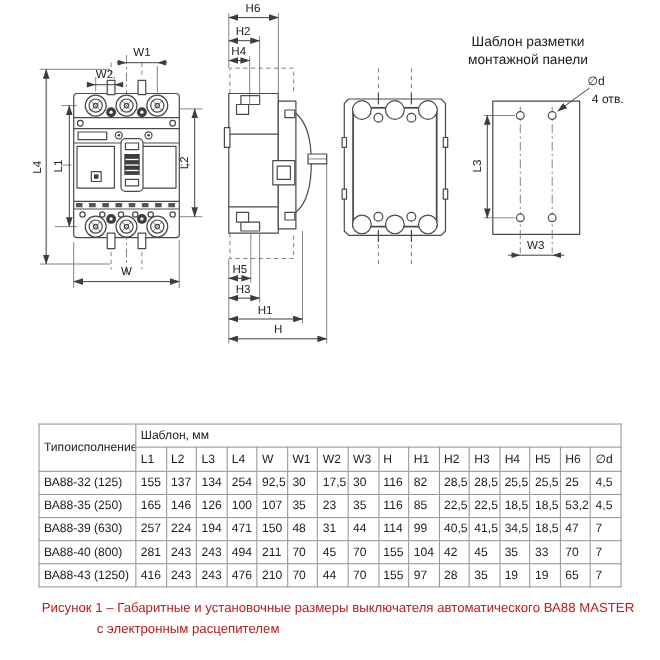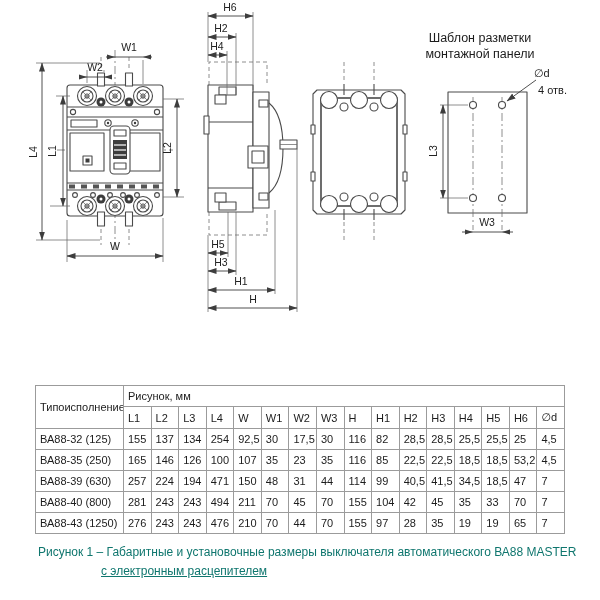--- a/index.html
+++ b/index.html
@@ -14,22 +14,22 @@
   .thin{stroke:#6a6a6a;fill:none;stroke-width:.75;}
   .dim{stroke:#3d3d3d;fill:none;stroke-width:.9;}
   .dd{stroke-dasharray:8 3 2 3;}
   .dash{stroke-dasharray:4 3;}
   .dark{fill:#3d3d3d;stroke:none;}
   .arr{fill:#3d3d3d;stroke:none;}
   .tbl{position:absolute;left:35px;top:385px;width:530px;border-collapse:collapse;
        table-layout:fixed;font-size:11px;color:#1c1c1c;}
   .tbl th,.tbl td{border:1px solid #9b9b9b;padding:4px 0 4px 4px;text-align:left;
        font-weight:normal;white-space:nowrap;overflow:hidden;}
-  .caption{position:absolute;left:38px;top:543px;font-size:12px;line-height:19px;color:#0f766e;}
-  .caption .l2{margin-left:63px;text-decoration:underline;}
+  .caption{position:absolute;left:38px;top:543px;font-size:12px;line-height:19px;color:#b91c1c;}
+  .caption .l2{margin-left:50px;}
 </style>
 </head>
 <body>
 
 <div id="page">
 
 <svg width="600" height="380" viewBox="0 0 600 380">
   <defs>
     <marker id="mE" markerWidth="9" markerHeight="6" refX="8.5" refY="3" orient="auto" markerUnits="userSpaceOnUse">
       <path d="M0,0 L9,3 L0,6 Z" fill="#3d3d3d"></path>
@@ -262,21 +262,21 @@
 </svg>
 
 <table class="tbl">
   <colgroup>
     <col style="width:88px">
     <col span="16">
   </colgroup>
   <thead>
     <tr>
       <th rowspan="2">Типоисполнение</th>
-      <th colspan="16">Рисунок, мм</th>
+      <th colspan="16">Шаблон, мм</th>
     </tr>
     <tr id="dim-header-row">
           <th>L1</th>
           <th>L2</th>
           <th>L3</th>
           <th>L4</th>
           <th>W</th>
           <th>W1</th>
           <th>W2</th>
           <th>W3</th>
@@ -362,21 +362,21 @@
           <td>104</td>
           <td>42</td>
           <td>45</td>
           <td>35</td>
           <td>33</td>
           <td>70</td>
           <td>7</td>
         </tr>
         <tr>
           <td>ВА88-43 (1250)</td>
-          <td>276</td>
+          <td>416</td>
           <td>243</td>
           <td>243</td>
           <td>476</td>
           <td>210</td>
           <td>70</td>
           <td>44</td>
           <td>70</td>
           <td>155</td>
           <td>97</td>
           <td>28</td>

